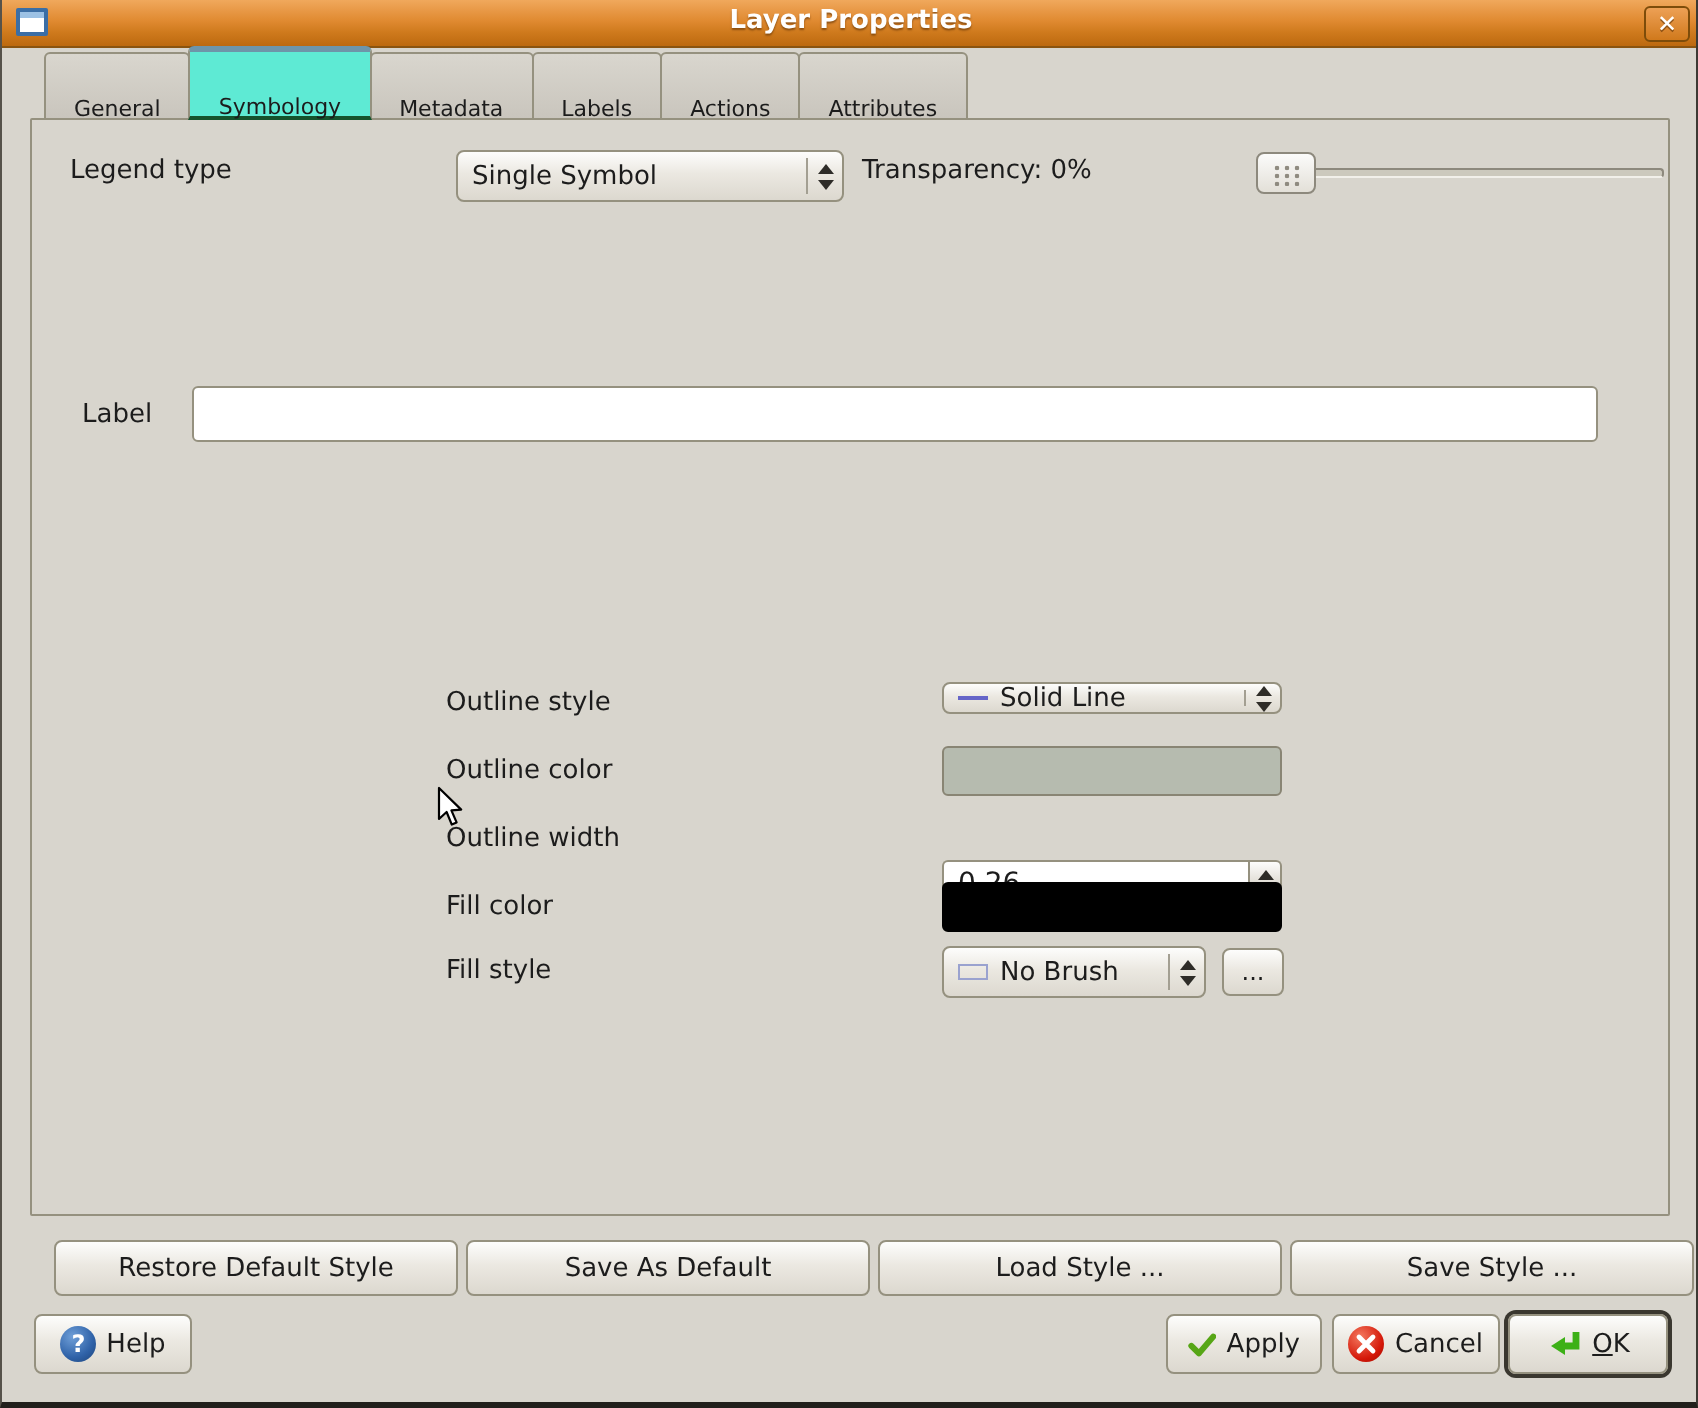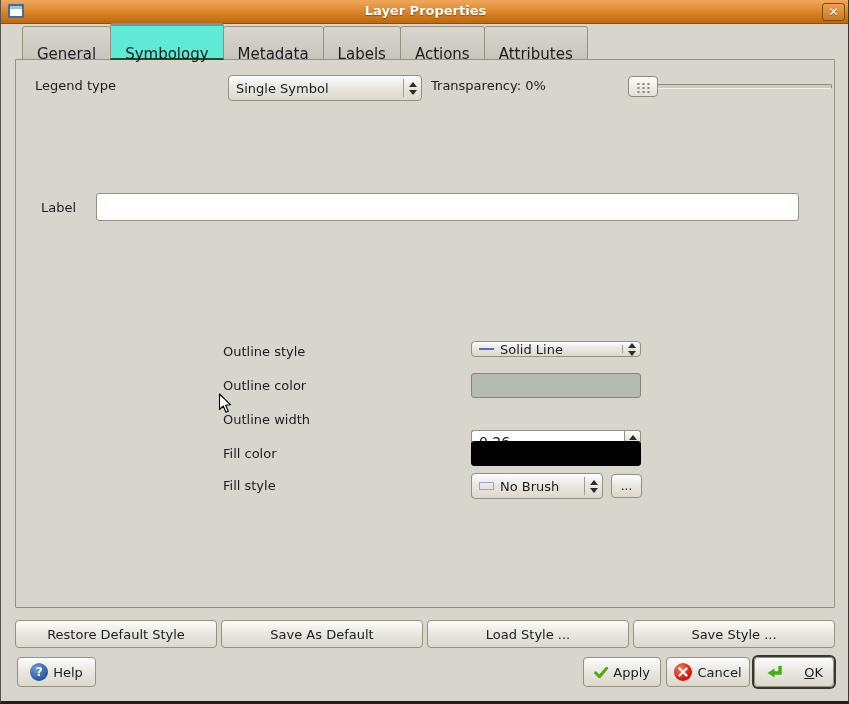--- a/index.html
+++ b/index.html
@@ -27,21 +27,21 @@
   .close-btn{
     position:absolute;right:6px;top:3px;width:23px;height:18px;
     background:linear-gradient(180deg,#eda055,#d0791c);
     border:1px solid #7d4c0a;border-radius:3px;
     color:#fff;font-size:12px;font-weight:bold;line-height:16px;text-align:center;
     text-shadow:0 1px 0 rgba(90,45,0,.6);cursor:default;
   }
   
   .tabs{position:absolute;left:21px;top:33px;height:27px;display:flex;align-items:flex-end;z-index:3;}
   .tab{
-    height:24px;padding:16px 14px;font-size:15px;line-height:23px;
+    height:24px;padding:16px 14px;font-size:11px;line-height:23px;
     background:linear-gradient(180deg,#d9d6ce,#c9c5bd);
     border:1px solid #95917f;border-radius:3px 3px 0 0;margin-right:-1px;
   }
   .tab.active{
     height:27px;line-height:24px;background:#5eead4;
     border-top:3px solid #6e95a9;border-bottom:2px solid #14532d;
     position:relative;z-index:4;
   }
   
   .frame{
@@ -96,27 +96,27 @@
     background-image:radial-gradient(circle,#8f8b80 1px,transparent 1.3px);
     background-size:5px 4px;
   }
   
   .groupbox{position:absolute;left:45px;top:305px;width:764px;height:200px;}
   .groupbox .gframe{position:absolute;left:0;right:0;top:8px;bottom:0;border:1px solid #95917f;border-radius:2px;}
   .groupbox .gtitle{
     position:absolute;left:2px;top:0;background:#d8d5cd;padding:0 5px;font-size:13px;z-index:1;
   }
   
-  .style-btn-row{position:absolute;left:14px;top:620px;width:820px;display:flex;gap:4px;}
+  .style-btn-row{position:absolute;left:26px;top:620px;width:820px;display:flex;gap:4px;}
   .style-btn{flex:1;height:28px;font-size:13px;display:flex;align-items:center;justify-content:center;}
   .action-btn{
     position:absolute;top:657px;height:30px;font-size:13px;
     display:flex;align-items:center;justify-content:center;gap:5px;padding:0 10px;
   }
-  .action-btn.default-btn{box-shadow:0 0 0 2px #3a372f;border-radius:4px;justify-content:space-between;}
+  .action-btn.default-btn{box-shadow:0 0 0 2px #3a372f;border-radius:4px;}
   .help-icon{
     width:18px;height:18px;border-radius:50%;flex:none;
     background:radial-gradient(circle at 35% 30%,#6f9fd8,#2f62a8 60%,#1d4378);
     color:#fff;font-weight:bold;font-size:12px;line-height:18px;text-align:center;
   }
   .cancel-icon{
     width:18px;height:18px;border-radius:50%;flex:none;position:relative;
     background:radial-gradient(circle at 35% 30%,#f4795f,#d41708 65%,#9d0d02);
   }
   .cancel-icon svg{position:absolute;left:0;top:0;}

